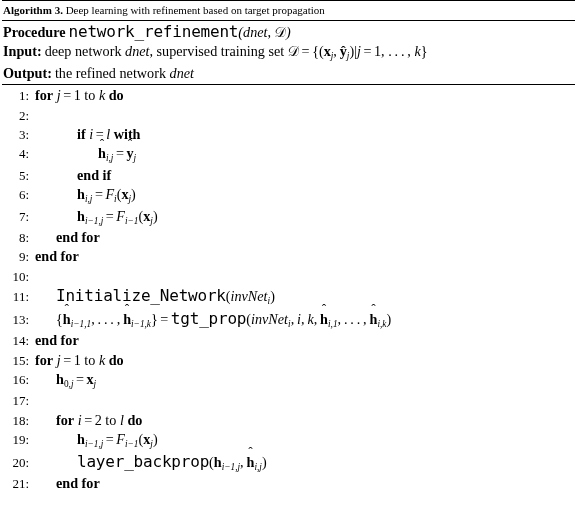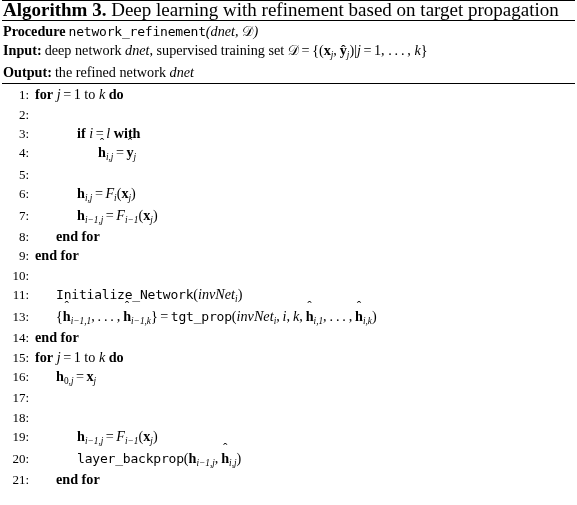--- a/index.html
+++ b/index.html
@@ -31,21 +31,21 @@
   .rule-thin {
     border-top: 1.1px solid #000;
     width: 573px;
     margin: 0 2px;
     height: 0;
   }
 
   
   .title-row {
     padding: 1px 3px 2px 3px;
-    font-size: 19px;
+    font-size: 11px;
     line-height: 16px;
     white-space: nowrap;
   }
   .title-label {
     font-weight: bold;
   }
 
   
   .header-block {
     padding: 1px 3px 1px 3px;
@@ -80,21 +80,21 @@
   }
   
   .ind0 { padding-left: 0px; }
   .ind1 { padding-left: 21px; }
   .ind2 { padding-left: 42px; }
   .ind3 { padding-left: 63px; font-family: Liberation Serif, serif; }
 
   .kw { font-weight: bold; }
   .fn {
     font-family: "DejaVu Sans Mono", "Liberation Mono", monospace;
-    font-size: 13px;
+    font-size: 16px;
     letter-spacing: -0.2px;
   }
   .var { font-style: italic; }
   .bvec { font-weight: bold; }
   .mathrm { font-style: normal; }
 
   sub {
     font-size: 9.3px;
     vertical-align: baseline;
     position: relative;
@@ -168,20 +168,21 @@
       <span class="content ind2"><span class="kw">if</span> <span class="var">i</span><span class="op">=</span><span class="var">l</span> <span class="kw">with</span></span>
     </div>
 
     <div class="code-line">
       <span class="lineno">4:</span>
       <span class="content ind3"><span class="hat bvec">h<span class="hatmark">̂</span></span><sub>i,j</sub><span class="op">=</span><span class="hat bvec">y<span class="hatmark">̂</span></span><sub>j</sub></span>
     </div>
 
     <div class="code-line">
       <span class="lineno">5:</span>
+      <span class="content ind2"><span class="kw">end if</span></span>
     </div>
 
     <div class="code-line">
       <span class="lineno">6:</span>
       <span class="content ind2"><span class="bvec">h</span><sub>i,j</sub><span class="op">=</span><span class="var">F</span><sub>i</sub>(<span class="bvec">x</span><sub>j</sub>)</span>
     </div>
 
     <div class="code-line">
       <span class="lineno">7:</span>
       <span class="content ind2"><span class="bvec">h</span><sub>i−1,j</sub><span class="op">=</span><span class="var">F</span><sub>i−1</sub>(<span class="bvec">x</span><sub>j</sub>)</span>
@@ -226,20 +227,21 @@
       <span class="lineno">16:</span>
       <span class="content ind1"><span class="bvec">h</span><sub class="rm">0,<span style="font-style:italic">j</span></sub><span class="op">=</span><span class="bvec">x</span><sub>j</sub></span>
     </div>
 
     <div class="code-line">
       <span class="lineno">17:</span>
     </div>
 
     <div class="code-line">
       <span class="lineno">18:</span>
+      <span class="content ind1"><span class="kw">for</span> <span class="var">i</span><span class="op">=</span>2 <span class="mathrm">to</span> <span class="var">l</span> <span class="kw">do</span></span>
     </div>
 
     <div class="code-line">
       <span class="lineno">19:</span>
       <span class="content ind2"><span class="bvec">h</span><sub>i−1,j</sub><span class="op">=</span><span class="var">F</span><sub>i−1</sub>(<span class="bvec">x</span><sub>j</sub>)</span>
     </div>
 
     <div class="code-line">
       <span class="lineno">20:</span>
       <span class="content ind2"><span class="fn">layer_backprop</span>(<span class="bvec">h</span><sub>i−1,j</sub>, <span class="hat bvec">h<span class="hatmark">̂</span></span><sub>i,j</sub>)</span>

